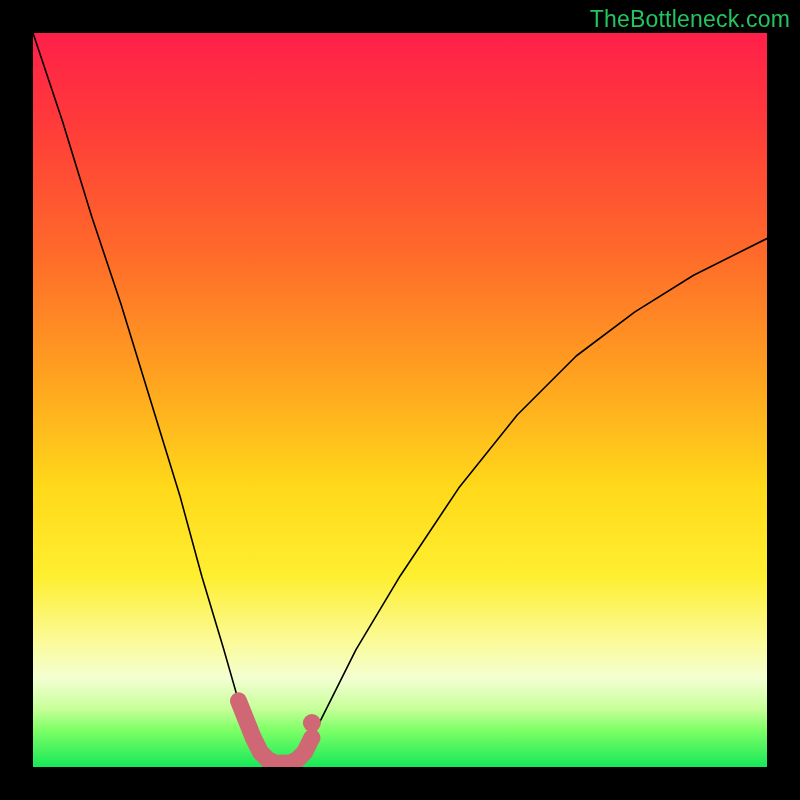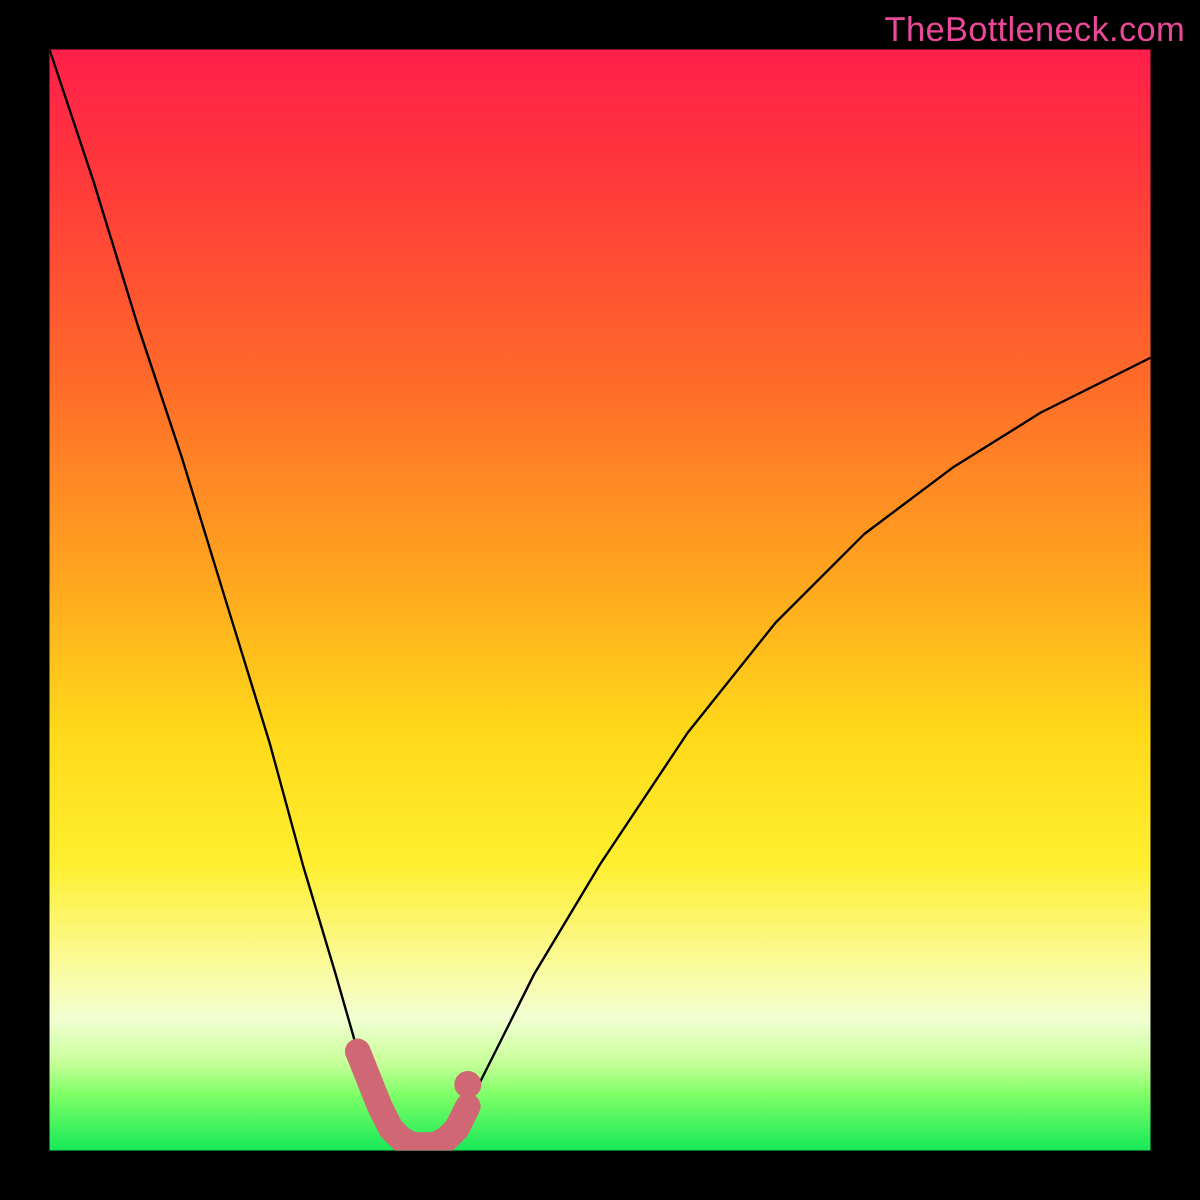--- a/index.html
+++ b/index.html
@@ -38,21 +38,21 @@
       #f2ffd2 88%,
       #c8ff9a 92%,
       #7dff66 95%,
       #17e858 100%
     );
   }
   .watermark {
     position: absolute;
     top: 6px;
     right: 10px;
-    color: #ec4899;
+    color: #22c55e;
     font-size: 23px;
     font-weight: 500;
     letter-spacing: 0.2px;
     user-select: none;
   }
   svg.curve {
     position: absolute;
     left: 0;
     top: 0;
     width: 734px;

